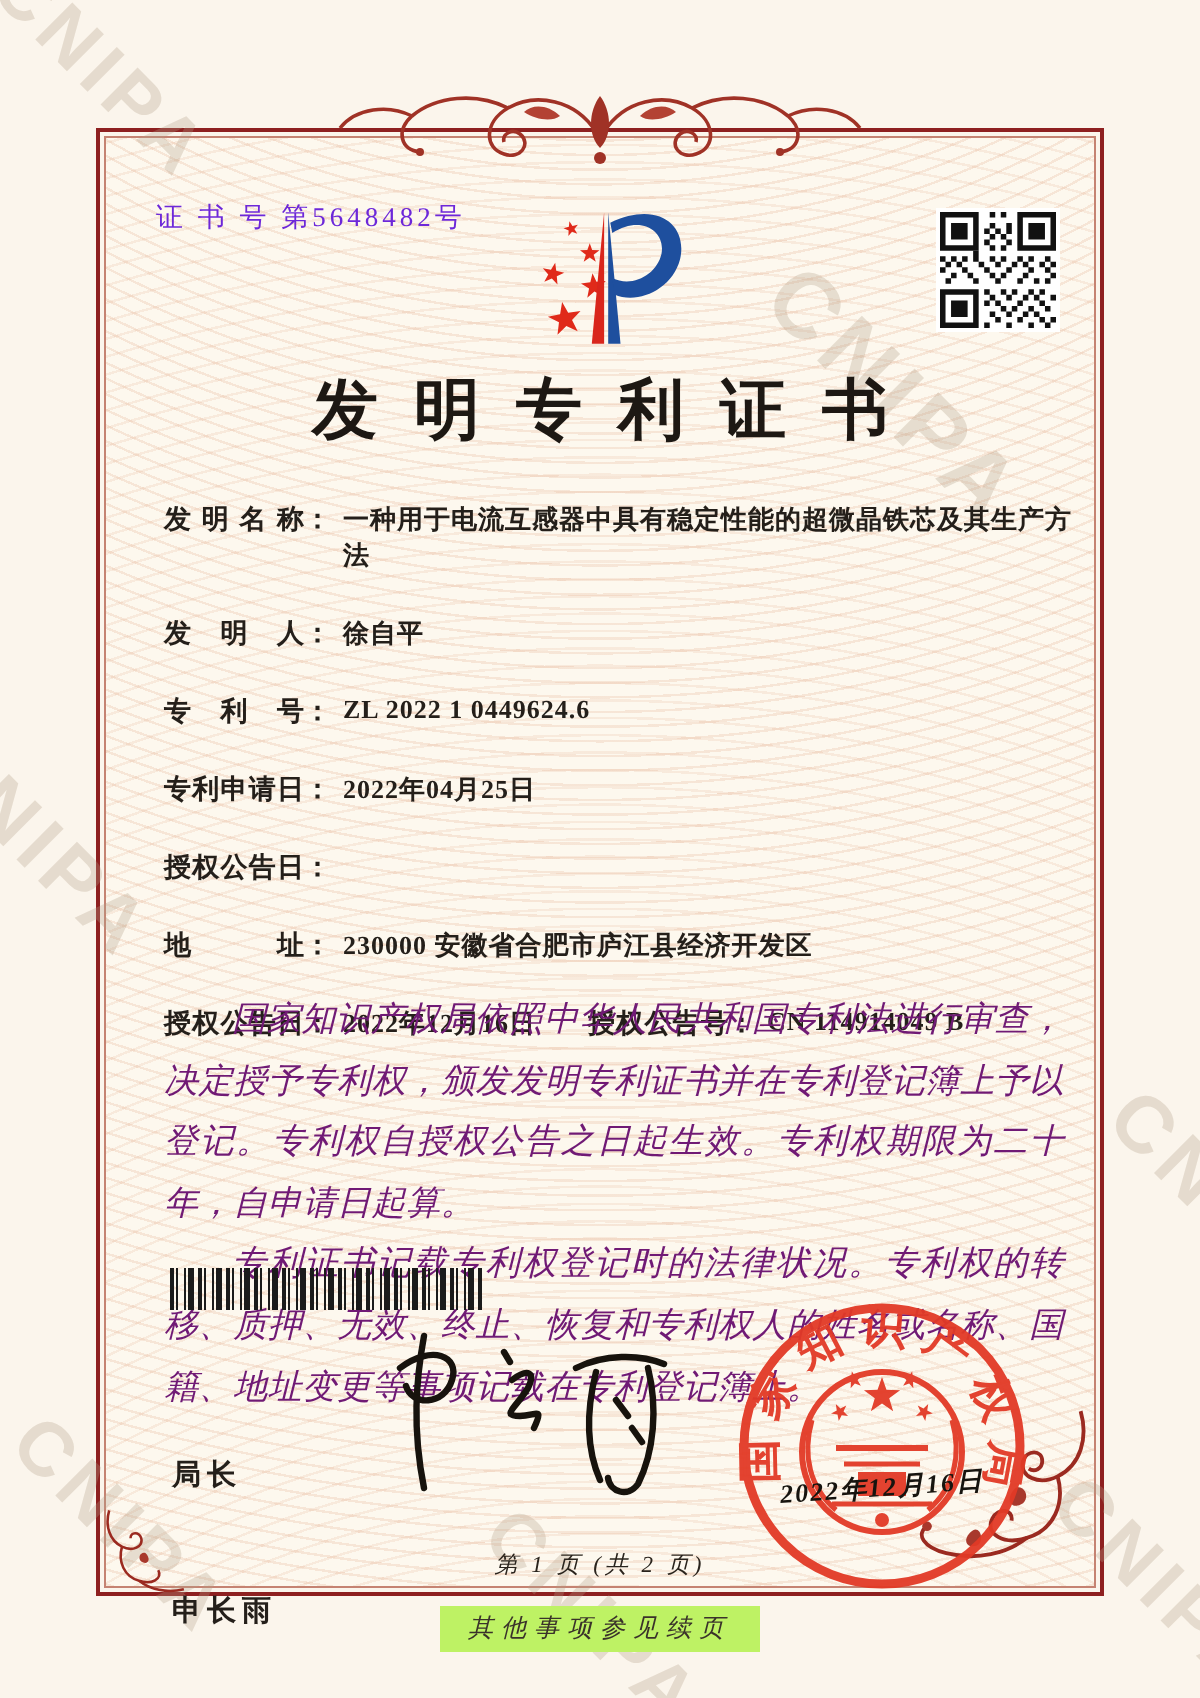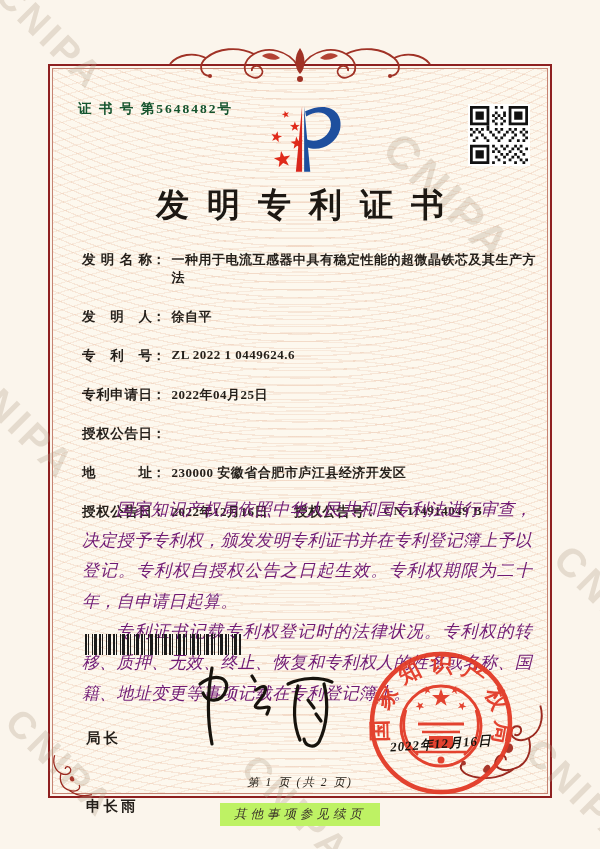--- a/index.html
+++ b/index.html
@@ -26,21 +26,21 @@
     background:
       repeating-radial-gradient(120% 100% at 50% -90%, rgba(224,164,130,0.22) 0 1px, rgba(0,0,0,0) 1px 6px),
       repeating-radial-gradient(130% 110% at 50% 190%, rgba(224,164,130,0.17) 0 1px, rgba(0,0,0,0) 1px 7px),
       #fdf8ee;
   }
   .ornament-top { position:absolute; left:160px; top:44px; z-index:3; }
   .corner-orn { position:absolute; z-index:3; }
 
   .cert-no {
     position:absolute; left:78px; top:100px; z-index:4;
-    font-size:13.5px; font-weight:700; letter-spacing:2px; color:#14532d;
+    font-size:13.5px; font-weight:400; letter-spacing:2px; color:#6d28d9;
   }
   .logo { position:absolute; left:246px; top:98px; z-index:4; }
   .qr  { position:absolute; left:468px; top:104px; z-index:4; background:#fff; padding:2px; }
   .title {
     position:absolute; left:0; right:0; top:183px; z-index:4;
     text-align:center; font-size:33px; font-weight:600; color:#1d1813;
     letter-spacing:18px; text-indent:18px;
   }
   .fields { position:absolute; left:82px; top:251px; right:52px; z-index:4; }
   .field-row { display:flex; align-items:flex-start; margin-bottom:21px; font-weight:700; }

